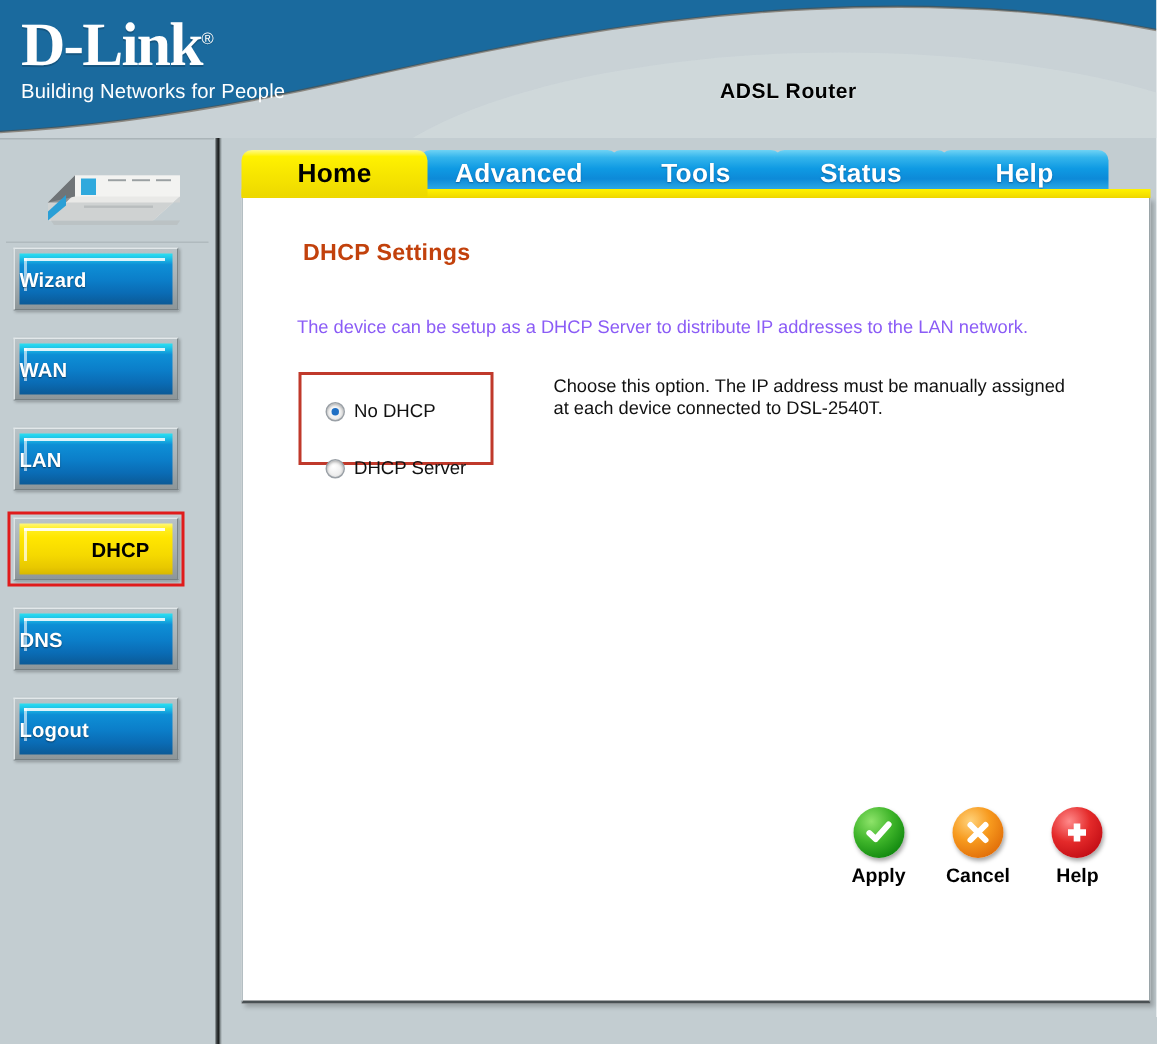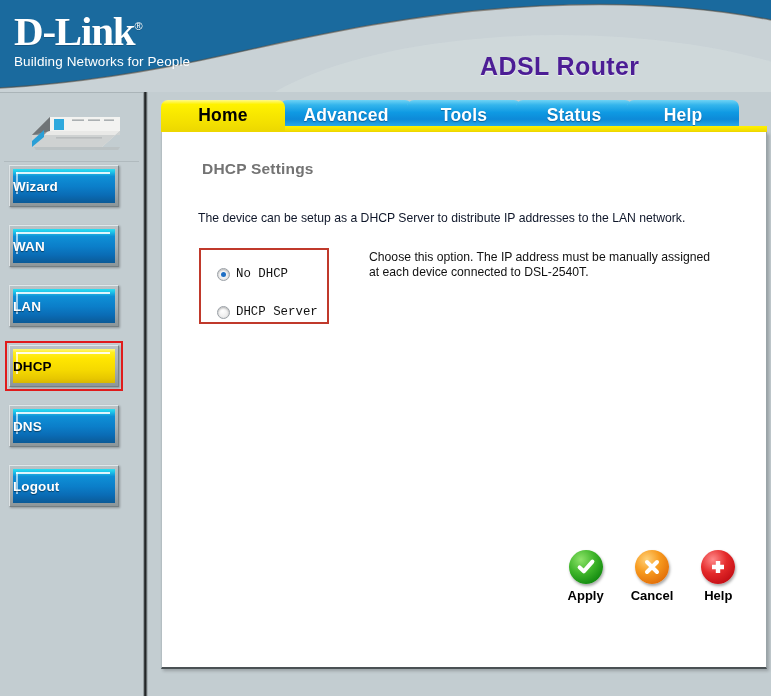--- a/index.html
+++ b/index.html
@@ -57,23 +57,23 @@
     font-family: "Liberation Sans", sans-serif;
     font-size: 13.5px;
     color: #ffffff;
     letter-spacing: .1px;
     margin-top: 1px;
     white-space: nowrap;
   }
   .header-title {
     position: absolute;
     left: 480px; top: 52px;
-    font-size: 25px;
-    font-weight: bold;
-    color: #4c1d95;
+    font-size: 14px;
+    font-weight: bold;
+    color: #000000;
     letter-spacing: .4px;
     z-index: 5;
     text-shadow: 0 1px 1px rgba(255,255,255,.7);
     white-space: nowrap;
   }
 
   
   .sidebar {
     position: absolute;
     left: 0; top: 92px;
@@ -145,20 +145,21 @@
     color: #ffffff;
     text-shadow: 0 1px 1px rgba(0,0,0,.45);
     letter-spacing: .1px;
     white-space: nowrap;
   }
   .nav-btn.active .nav-face {
     background: linear-gradient(180deg,
         #fff77a 0%, #ffef22 10%,
         #ffe600 28%, #f5d900 62%,
         #e8c800 86%, #d8b800 100%);
+    padding-left: 48px;
   }
   .nav-btn.active .nav-face::before { background: rgba(255,255,255,.9); }
   .nav-btn.active .nav-face::after  { background: rgba(255,255,255,.7); }
   .nav-btn.active .nav-label {
     color: #000000;
     text-shadow: none;
   }
   .nav-btn.highlighted {
     outline: 2px solid #e01b1b;
     outline-offset: 2px;
@@ -235,39 +236,38 @@
     border-left: 1px solid #b4bec2;
     border-right: 1px solid #9aa4a8;
     border-bottom: 2px solid #4a5154;
     box-shadow: 2px 2px 3px rgba(0,0,0,.22);
   }
   .page-title {
     position: absolute;
     left: 40px; top: 28px;
     font-size: 15.5px;
     font-weight: bold;
-    color: #737373;
+    color: #c2410c;
     letter-spacing: .2px;
   }
   .page-desc {
     position: absolute;
     left: 36px; top: 78px;
     width: 550px;
     font-size: 12.2px;
-    color: #0f172a;
+    color: #8b5cf6;
     line-height: 16px;
   }
 
   .radio-box {
     position: absolute;
     left: 37px; top: 116px;
-    width: 130px; height: 76px;
+    width: 130px; height: 62px;
     border: 2px solid #c0392b;
     background: #ffffff;
-    font-family: Liberation Mono, monospace;
   }
   .radio-row {
     position: absolute;
     left: 16px;
     display: flex;
     align-items: center;
     cursor: pointer;
   }
   .radio-row.r1 { top: 17px; }
   .radio-row.r2 { top: 55px; }
@@ -300,21 +300,21 @@
     font-size: 12.2px;
     color: #111111;
     line-height: 15px;
     width: 348px;
   }
   .opt-desc.d1 { left: 207px; top: 118px; }
   .opt-desc.d2 { left: 207px; top: 154px; }
 
   .actions {
     position: absolute;
-    left: 400px; top: 418px;
+    left: 400px; top: 406px;
     width: 180px; height: 70px;
     display: flex;
     gap: 19px;
   }
   .action {
     display: flex;
     flex-direction: column;
     align-items: center;
     cursor: pointer;
     width: 48px;

